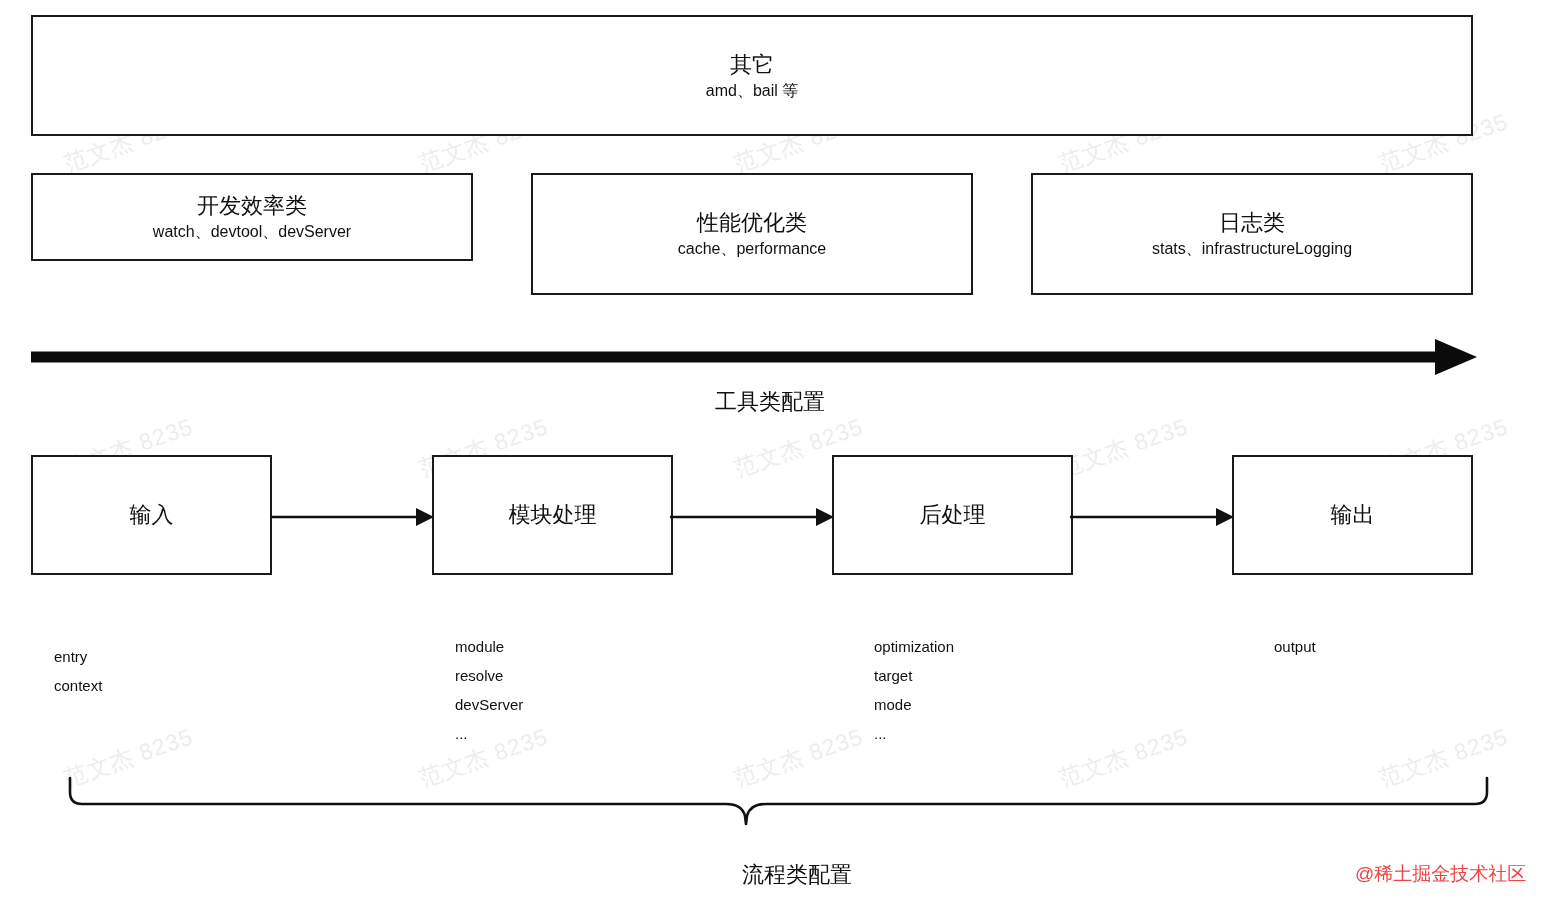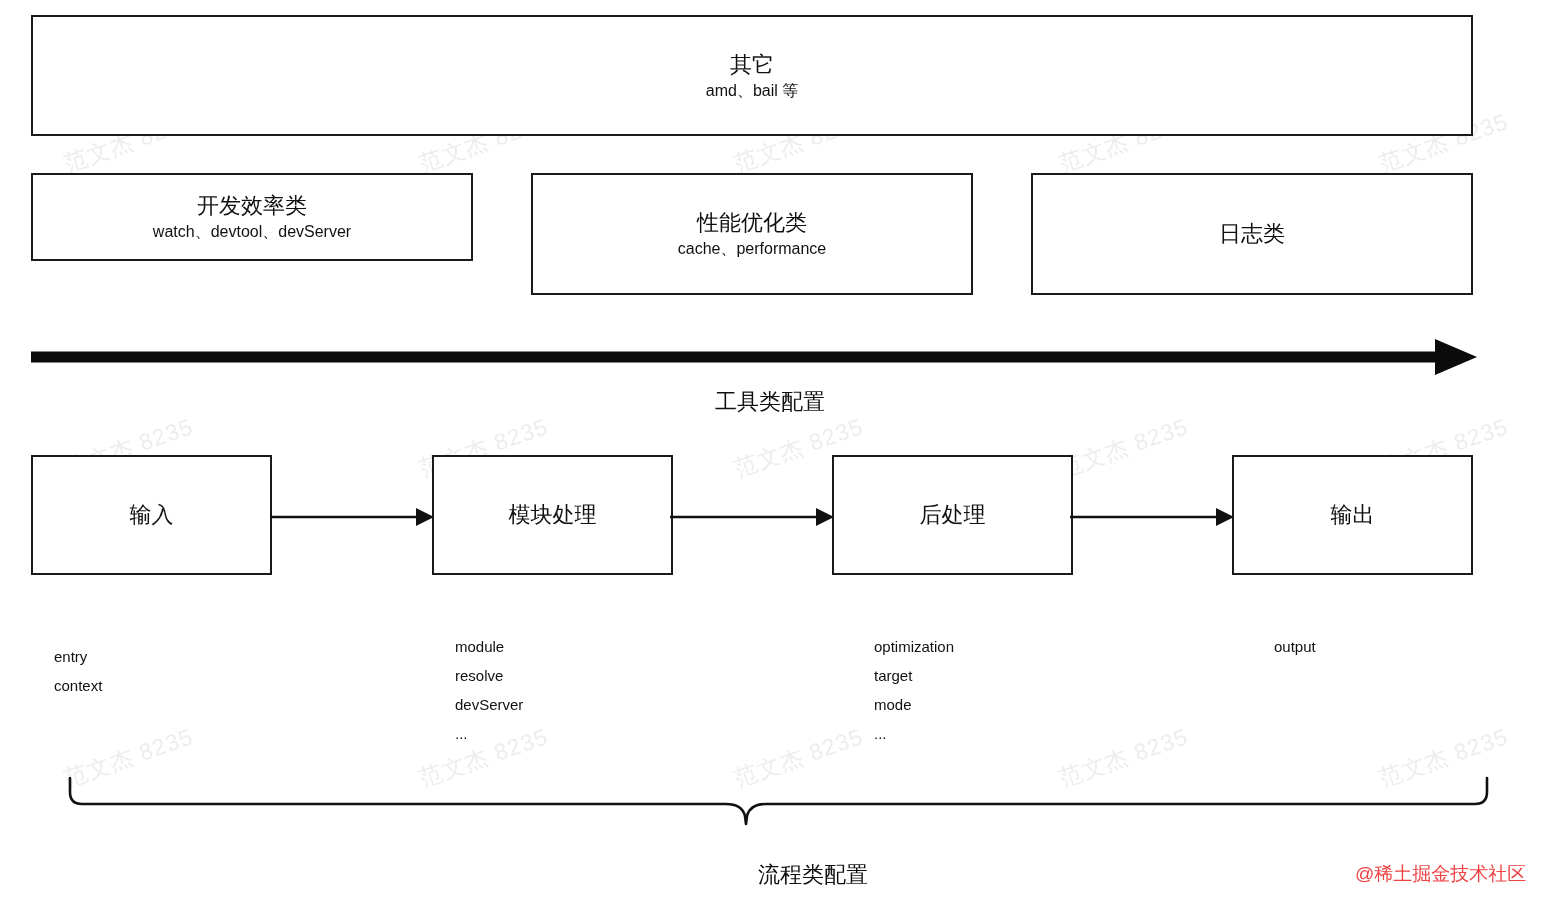--- a/index.html
+++ b/index.html
@@ -128,20 +128,21 @@
       <span class="ln en">watch、devtool、devServer</span>
     </div>
 
     <div class="box" style="left:531px; top:173px; width:442px; height:122px;">
       <span class="ln cn">性能优化类</span>
       <span class="ln en">cache、performance</span>
     </div>
 
     <div class="box" style="left:1031px; top:173px; width:442px; height:122px;">
       <span class="ln cn">日志类</span>
+      <span class="ln en">stats、infrastructureLogging</span>
     </div>
 
     <svg class="thick-arrow" style="left:25px; top:335px;" width="1460" height="45" viewBox="0 0 1460 45">
       <line x1="6" y1="22" x2="1421" y2="22" stroke="#0b0b0b" stroke-width="11"></line>
       <polygon points="1410,4 1452,22 1410,40" fill="#0b0b0b"></polygon>
     </svg>
 
     <div class="center-label" style="left:733px; top:387px;">工具类配置</div>
 
     <div class="box" style="left:31px; top:455px; width:241px; height:120px;">
@@ -205,18 +206,18 @@
                L 666,34
                Q 682,34 685,46
                L 686,54
                L 687,46
                Q 690,34 706,34
                L 1415,34
                Q 1427,34 1427,22
                L 1427,8" fill="none" stroke="#111111" stroke-width="2.6" stroke-linecap="round" stroke-linejoin="round"></path>
     </svg>
 
-    <div class="center-label" style="left:776px; top:860px;">流程类配置</div>
+    <div class="center-label" style="left:760px; top:860px;">流程类配置</div>
 
     <div class="footer-credit" style="left:1355px; top:861px;">@稀土掘金技术社区</div>
 
   </div>
 </div>
 
 </body></html>

